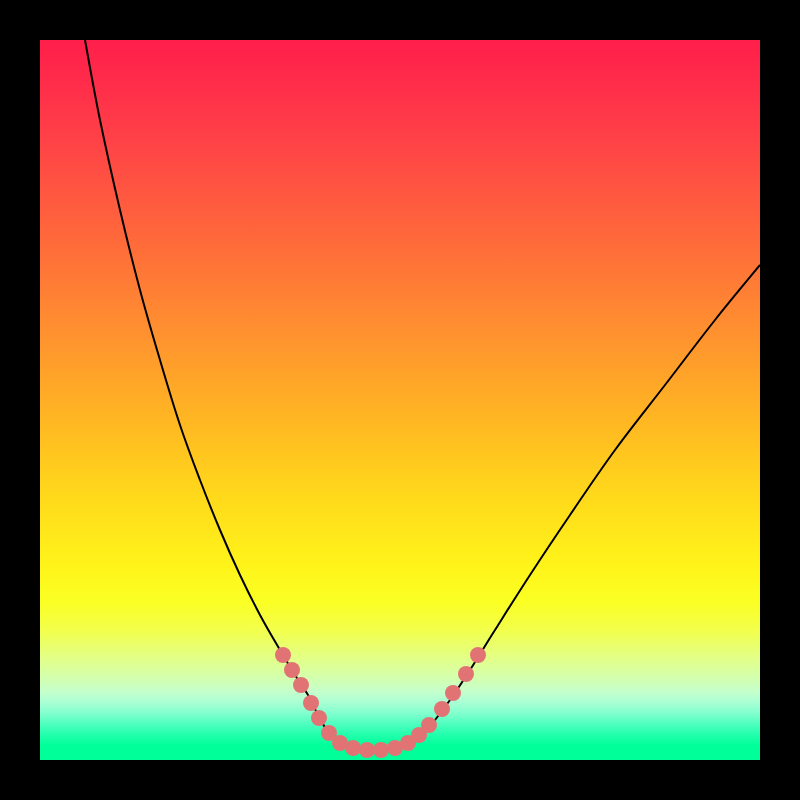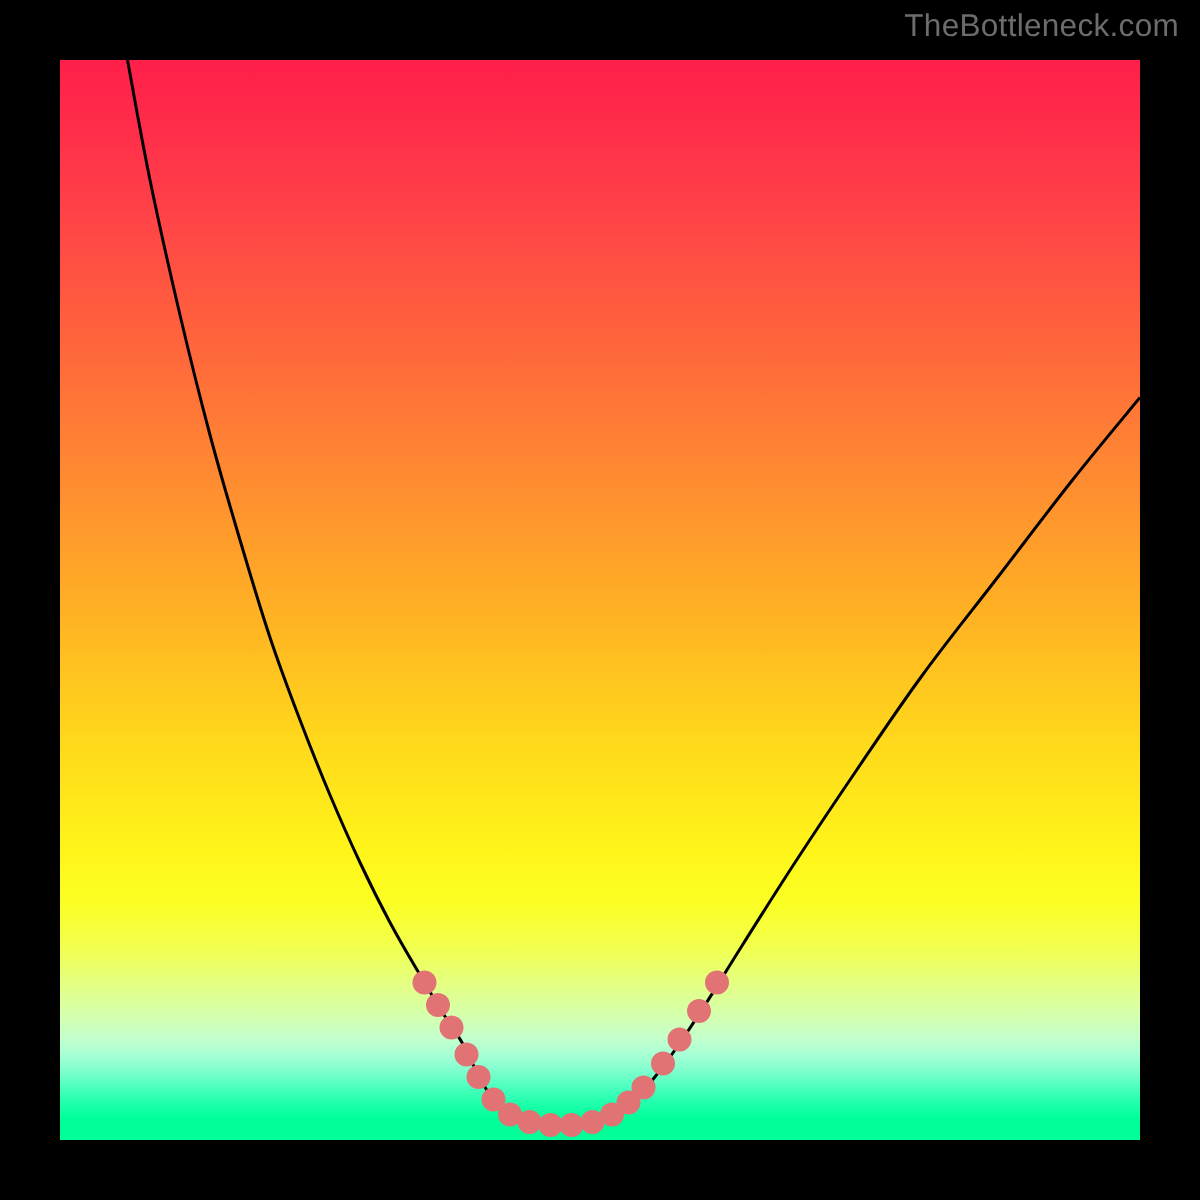--- a/index.html
+++ b/index.html
@@ -69,21 +69,20 @@
     color: #6c6c6c;
     font-size: 21px;
     letter-spacing: 0.2px;
     user-select: none;
   }
 </style>
 </head>
 <body>
 
 <div class="frame">
-  <div class="watermark">TheBottleneck.com</div>
 
   <div class="plot-area">
     <div class="gradient"></div>
 
     <svg class="curves" width="720" height="720" viewBox="0 0 720 720">
       <g id="curve-group">
           <path d="M 45 0 C 47.7 14.4, 53.7 49.4, 60 80 C 66.3 110.6, 72.8 139.4, 80 170 C 87.2 200.6, 92.8 223.0, 100 250 C 107.2 277.0, 112.8 295.7, 120 320 C 127.2 344.3, 132.8 363.4, 140 385 C 147.2 406.6, 152.8 421.1, 160 440 C 167.2 458.9, 172.8 472.9, 180 490 C 187.2 507.1, 192.8 519.7, 200 535 C 207.2 550.3, 212.8 561.5, 220 575 C 227.2 588.5, 233.7 599.2, 240 610 C 246.3 620.8, 250.0 626.9, 255 635 C 260.0 643.1, 263.9 647.8, 268 655 C 272.1 662.2, 274.4 668.3, 278 675 C 281.6 681.7, 284.4 687.1, 288 692 C 291.6 696.9, 294.0 699.3, 298 702 C 302.0 704.7, 305.1 705.7, 310 707 C 314.9 708.3, 319.6 708.6, 325 709 C 330.4 709.4, 334.6 709.2, 340 709 C 345.4 708.8, 349.6 708.9, 355 708 C 360.4 707.1, 365.1 706.3, 370 704 C 374.9 701.7, 377.5 699.3, 382 695 C 386.5 690.7, 390.0 686.3, 395 680 C 400.0 673.7, 403.7 669.0, 410 660 C 416.3 651.0, 421.9 642.6, 430 630 C 438.1 617.4, 444.2 607.1, 455 590 C 465.8 572.9, 476.5 555.7, 490 535 C 503.5 514.3, 514.7 497.5, 530 475 C 545.3 452.5, 557.9 433.4, 575 410 C 592.1 386.6, 607.0 368.4, 625 345 C 643.0 321.6, 657.9 301.6, 675 280 C 692.1 258.4, 711.9 234.9, 720 225" fill="none" stroke="#000000" stroke-width="2"></path>
         </g>
       <g id="marker-group">
           <circle cx="243" cy="615" r="8" fill="#e27374" stroke="#c85a5c" stroke-width="0"></circle>

